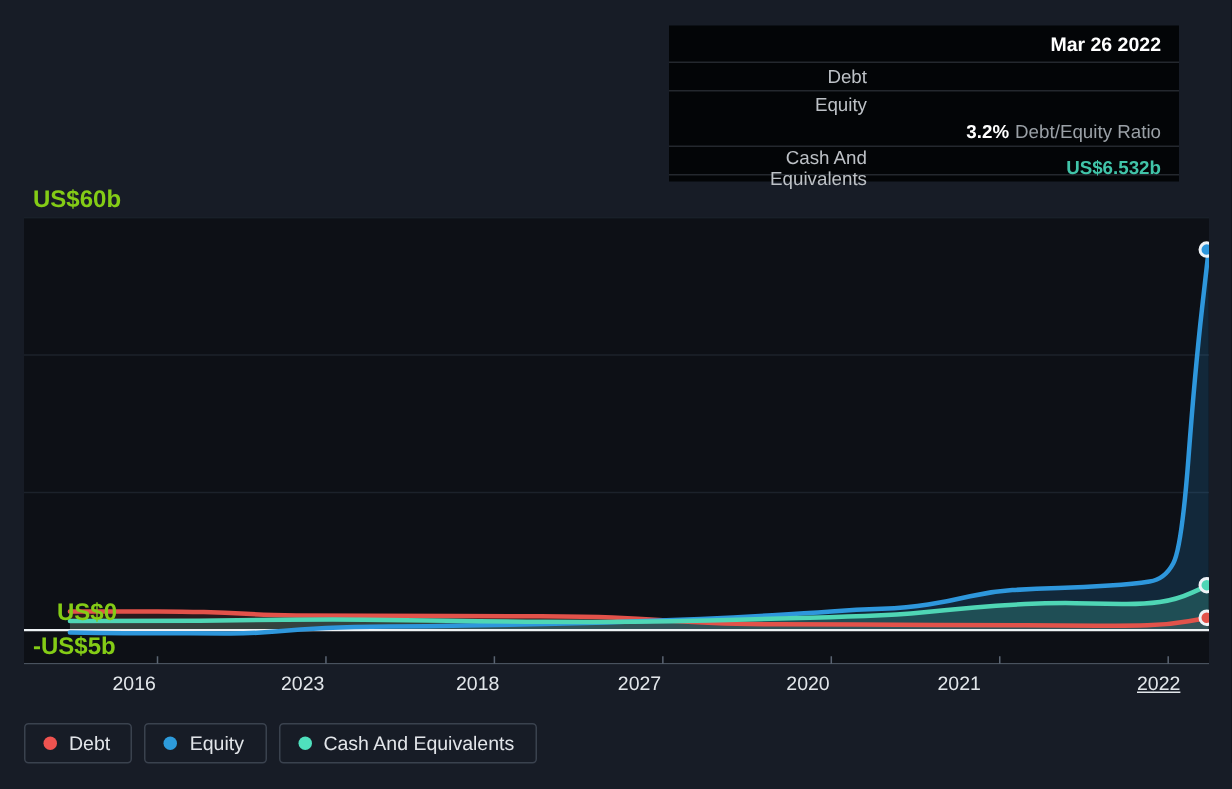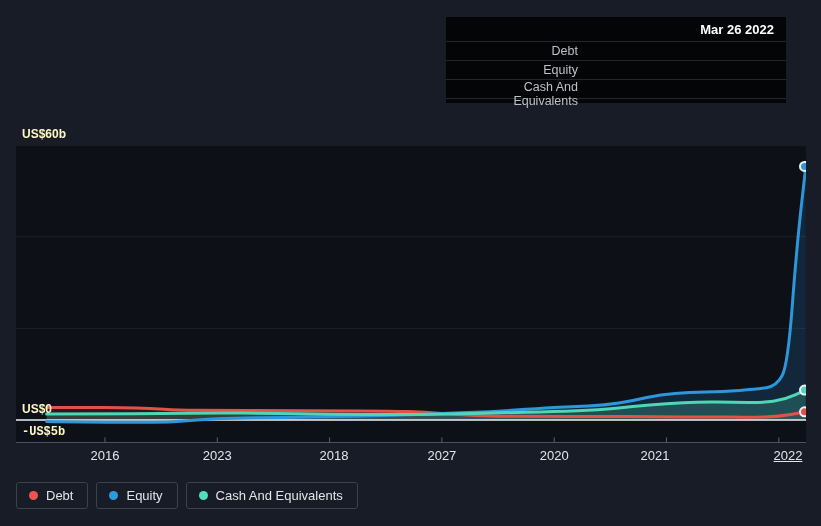--- a/index.html
+++ b/index.html
@@ -7,24 +7,24 @@
     width:821px;height:526px;position:relative;overflow:hidden;
     background:#171c26;
     font-family:"Liberation Sans", sans-serif;
     -webkit-font-smoothing:antialiased;
   }
   #chart-region{position:absolute;inset:0;}
   #plot-bg{position:absolute;left:16px;top:145px;width:790px;height:298px;background:#0d1016;}
   #plot-svg{position:absolute;left:16px;top:145px;width:790px;height:298px;display:block;}
   .ylabel{
     position:absolute;left:22px;height:16px;line-height:16px;
-    font-size:12px;font-weight:700;color:#fef9c3;white-space:nowrap;
+    font-size:16px;font-weight:700;color:#84cc16;white-space:nowrap;
   }
   .xlabel{
-    position:absolute;top:448px;width:60px;text-align:center;
+    position:absolute;top:448px;width:60px;text-align:left;
     font-size:13px;color:#e2e6ea;
   }
   
   #tooltip{
     position:absolute;left:446px;top:17px;width:340px;
     background:#030507;padding-bottom:4px;box-sizing:border-box;
     font-size:12.5px;
     text-align:right;
   }
   .tt-title{padding:5px 12px 4px 12px;font-size:13px;font-weight:700;color:#ffffff;}
@@ -90,36 +90,43 @@
     </div>
 
   <div id="tooltip">
     <div class="tt-title">Mar 26 2022</div>
     <div class="tt-row">
       <span class="tt-label">Debt</span>
     </div>
     <div class="tt-row">
       <span class="tt-label">Equity</span>
     </div>
+    <div class="tt-row no-line">
+      <span></span>
+      <span>
+        <span class="tt-ratio-bold">3.2%</span><span class="tt-ratio-rest">Debt/Equity Ratio</span>
+      </span>
+    </div>
     <div class="tt-row last">
       <span class="tt-label">Cash And Equivalents</span>
+      <span class="tt-value" style="color: rgb(65, 196, 169);">US$6.532b</span>
     </div>
   </div>
 
   <div id="legend">
       <div class="legend-item">
         <span class="legend-dot" style="background: rgb(239, 83, 80);"></span>
         <span>Debt</span>
       </div>
       <div class="legend-item">
         <span class="legend-dot" style="background: rgb(45, 155, 219);"></span>
         <span>Equity</span>
       </div>
       <div class="legend-item">
         <span class="legend-dot" style="background: rgb(79, 224, 189);"></span>
         <span>Cash And Equivalents</span>
       </div>
     </div>
 
 <div class="ylabel" style="top: 126px;">US$60b</div>
-    <div class="ylabel" style="top: 401px;">US$0</div>
-    <div class="ylabel" style="top: 423.917px; font-family: Liberation Mono, monospace;">-US$5b</div>
+    <div class="ylabel" style="top: 401px; margin-left: 16px;">US$0</div>
+    <div class="ylabel" style="top: 423.917px;">-US$5b</div>
   </div>
 
 </body></html>

